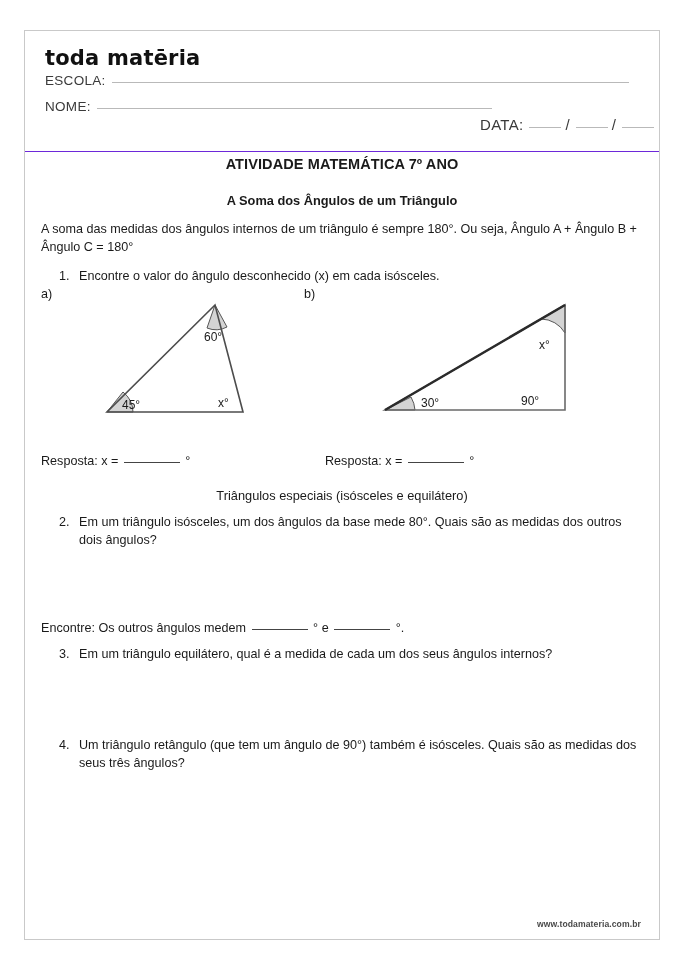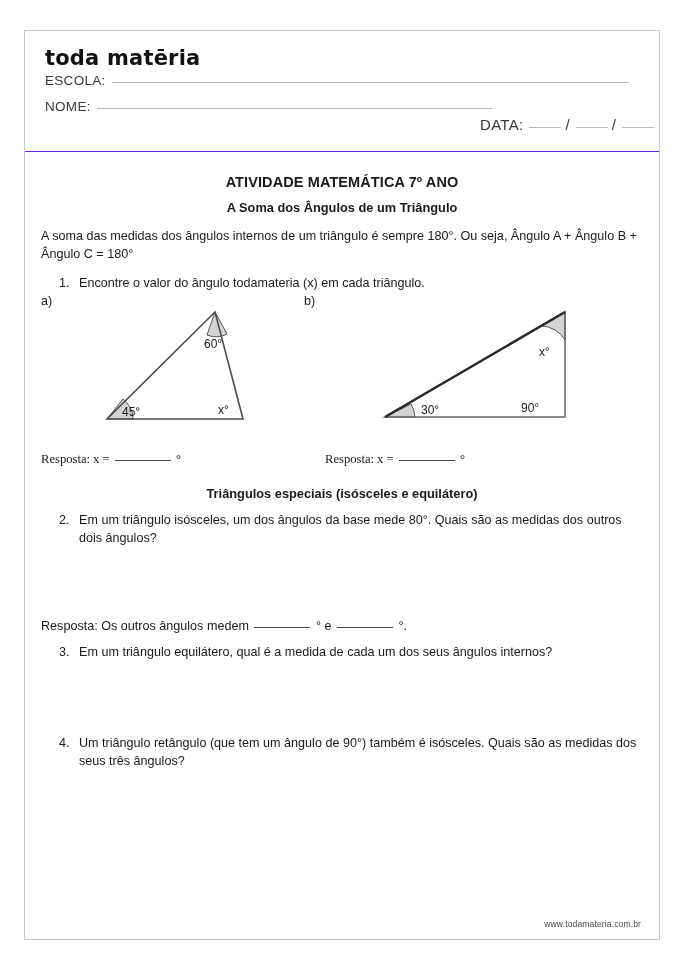--- a/index.html
+++ b/index.html
@@ -94,28 +94,28 @@
   
   .body-area {
     position: relative;
     padding: 0;
   }
 
   .title-main {
     text-align: center;
     font-size: 14.5px;
     font-weight: bold;
-    margin-top: 22px;
+    margin-top: 4px;
     letter-spacing: 0.1px;
   }
   .title-sub {
     text-align: center;
     font-size: 12.8px;
     font-weight: bold;
-    margin-top: 10px;
+    margin-top: 21px;
   }
 
   .intro {
     margin: 12px 4px 0 16px;
     font-size: 12.6px;
     line-height: 1.45;
     text-align: left;
   }
 
   .qitem {
@@ -126,43 +126,42 @@
   }
   .qnum {
     width: 20px;
     flex: 0 0 20px;
   }
   .qtext { flex: 1; }
 
   .section-head {
     text-align: center;
     font-size: 12.8px;
-    font-weight: bold;
+    font-weight: normal;
     margin-top: 14px;
   }
 
   .answer {
     margin: 16px 0 0 16px;
     font-size: 12.6px;
   }
   .blank {
     display: inline-block;
     border-bottom: 1px solid #444;
     width: 56px;
     height: 0;
     vertical-align: 2px;
     margin: 0 2px;
   }
 
   
   .answer-row {
     position: relative;
     height: 20px;
-    margin-top: 6px;
-    font-family: Liberation Serif, serif;
+    margin-top: 15px;
   }
   .answer-col {
     position: absolute;
     font-size: 12.6px;
     top: 0;
   }
   .answer-col-a { left: 16px; }
   .answer-col-b { left: 300px; }
 
   
@@ -189,21 +188,21 @@
   }
 
   .spacer-md { height: 56px; }
   .spacer-lg { height: 62px; }
 
   .footer-url {
     position: absolute;
     right: 18px;
     bottom: 10px;
     font-size: 8.6px;
-    font-weight: normal;
+    font-weight: bold;
     color: #4a4a4a;
     letter-spacing: 0.1px;
   }
 </style>
 </head>
 <body>
 
 <div class="page">
 
   <div class="header">
@@ -232,21 +231,21 @@
 
   <div class="body-area">
 
     <div class="title-main">ATIVIDADE MATEMÁTICA 7º ANO</div>
     <div class="title-sub">A Soma dos Ângulos de um Triângulo</div>
 
     <div class="intro">A soma das medidas dos ângulos internos de um triângulo é sempre 180°. Ou seja, Ângulo A + Ângulo B + Ângulo C = 180°</div>
 
     <div class="qitem">
       <span class="qnum">1.</span>
-      <span class="qtext">Encontre o valor do ângulo todamateria (x) em cada triângulo.</span>
+      <span class="qtext">Encontre o valor do ângulo desconhecido (x) em cada isósceles.</span>
     </div>
 
     <div class="fig-zone">
 
       <span class="fig-label fig-label-a">a)</span>
       <span class="fig-label fig-label-b">b)</span>
 
       <svg class="fig-a" width="200" height="140" viewBox="0 0 200 140">
 
         <path d="M 150 18 L 142 41 A 24 24 0 0 0 162 40 Z" fill="#d4d4d4" stroke="#555" stroke-width="1"></path>
@@ -289,21 +288,21 @@
     <div class="section-head">Triângulos especiais (isósceles e equilátero)</div>
 
     <div class="qitem">
       <span class="qnum">2.</span>
       <span class="qtext">Em um triângulo isósceles, um dos ângulos da base mede 80°. Quais são as medidas dos outros dois ângulos?</span>
     </div>
 
     <div class="spacer-md"></div>
 
     <div class="answer">
-      <span>Resposta: Os outros ângulos medem</span>
+      <span>Encontre: Os outros ângulos medem</span>
       <span class="blank"></span>
       <span>° e</span>
       <span class="blank"></span>
       <span>°.</span>
     </div>
 
     <div class="qitem">
       <span class="qnum">3.</span>
       <span class="qtext">Em um triângulo equilátero, qual é a medida de cada um dos seus ângulos internos?</span>
     </div>

